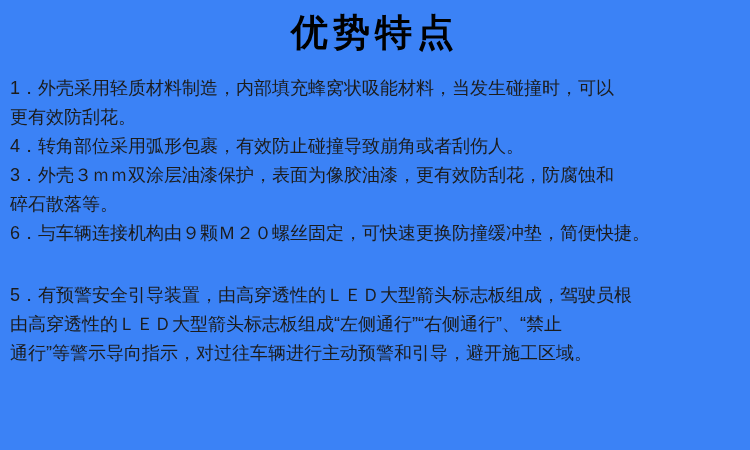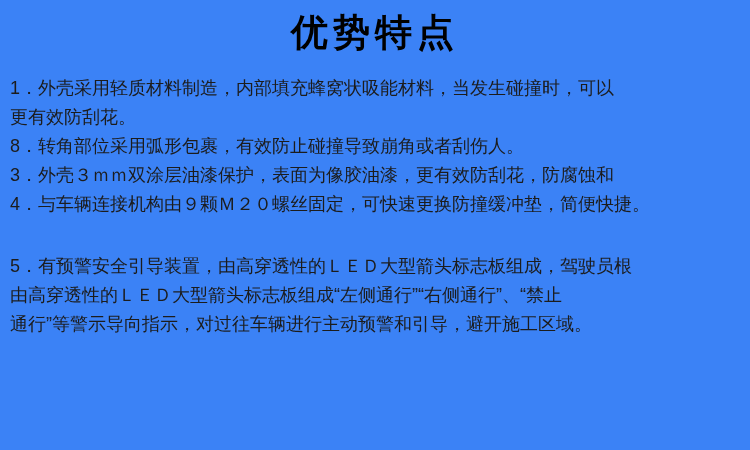--- a/index.html
+++ b/index.html
@@ -43,29 +43,30 @@
   <h1 class="title">优势特点</h1>
 
   <div class="features">
 
     <p class="feature-item">
       <span class="line">1．外壳采用轻质材料制造，内部填充蜂窝状吸能材料，当发生碰撞时，可以</span>
       <span class="line">更有效防刮花。</span>
     </p>
 
     <p class="feature-item">
-      <span class="line">8．转角部位采用弧形包裹，有效防止碰撞导致崩角或者刮伤人。</span>
+      <span class="line">4．转角部位采用弧形包裹，有效防止碰撞导致崩角或者刮伤人。</span>
     </p>
 
     <p class="feature-item">
       <span class="line">3．外壳３ｍｍ双涂层油漆保护，表面为像胶油漆，更有效防刮花，防腐蚀和</span>
+      <span class="line">碎石散落等。</span>
     </p>
 
     <p class="feature-item">
-      <span class="line">4．与车辆连接机构由９颗Ｍ２０螺丝固定，可快速更换防撞缓冲垫，简便快捷。</span>
+      <span class="line">6．与车辆连接机构由９颗Ｍ２０螺丝固定，可快速更换防撞缓冲垫，简便快捷。</span>
     </p>
 
     <p class="feature-item gap-before">
       <span class="line">5．有预警安全引导装置，由高穿透性的ＬＥＤ大型箭头标志板组成，驾驶员根</span>
       <span class="line">由高穿透性的ＬＥＤ大型箭头标志板组成“左侧通行”“右侧通行”、“禁止</span>
       <span class="line">通行”等警示导向指示，对过往车辆进行主动预警和引导，避开施工区域。</span>
     </p>
 
 
   </div>

